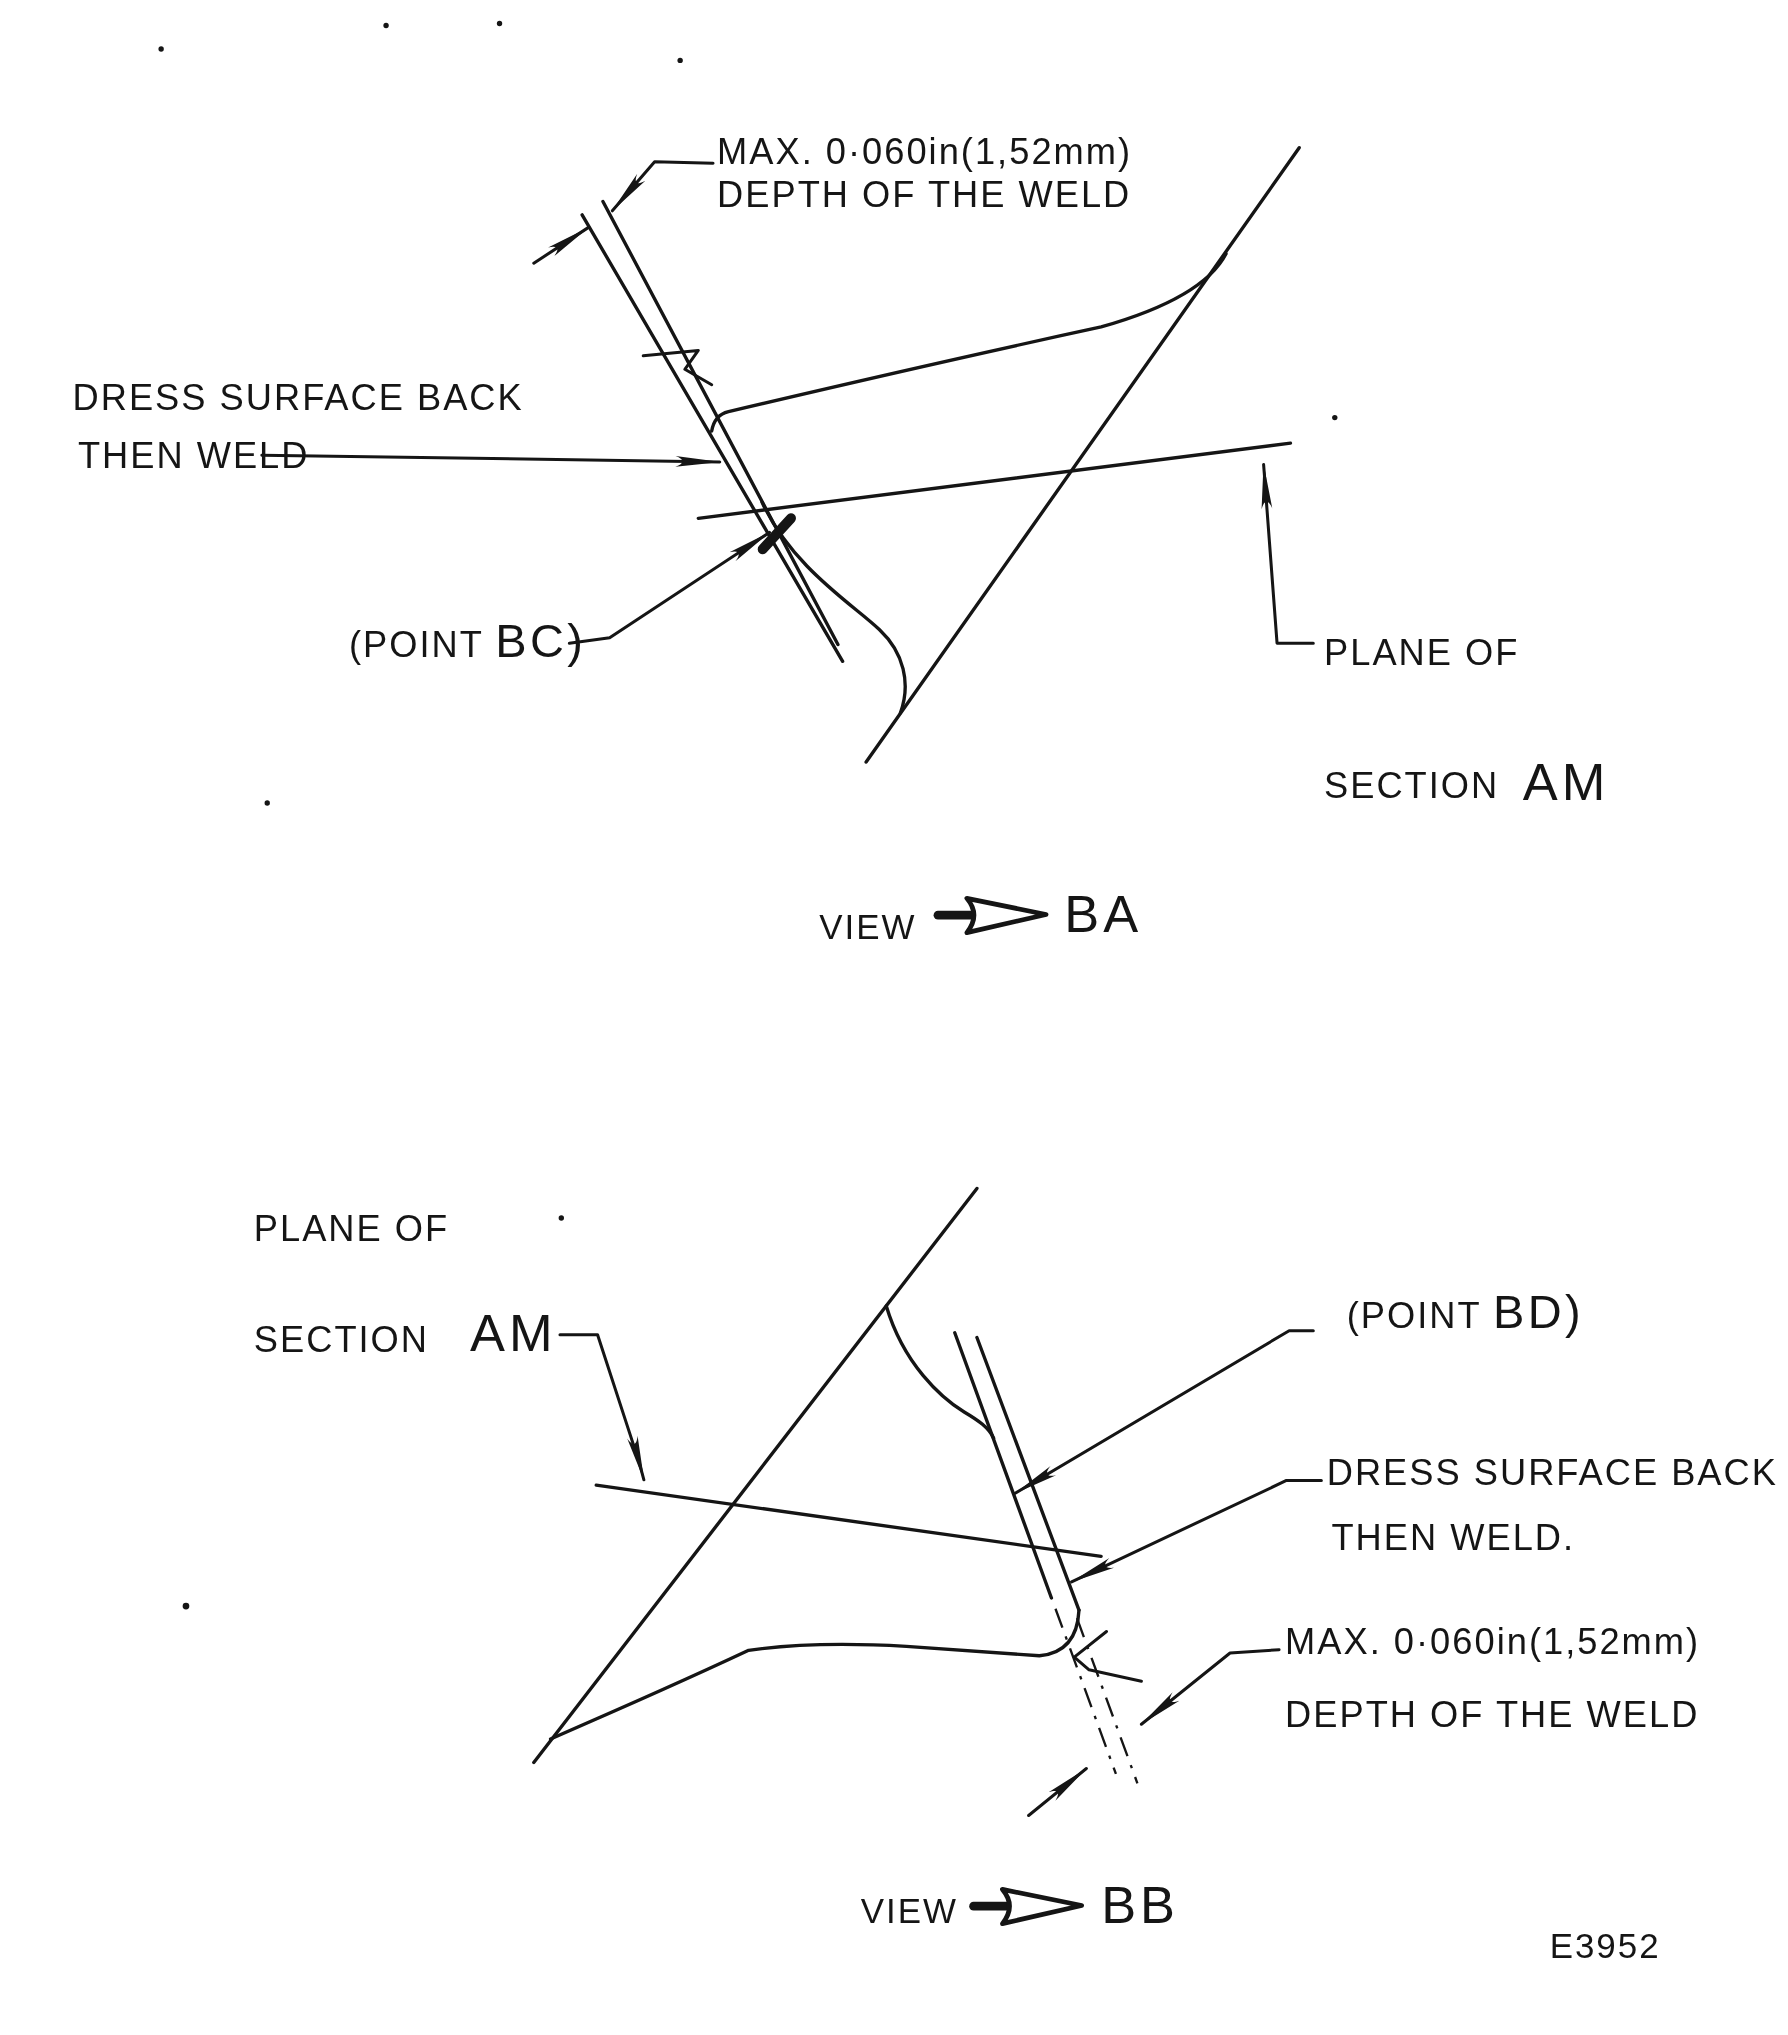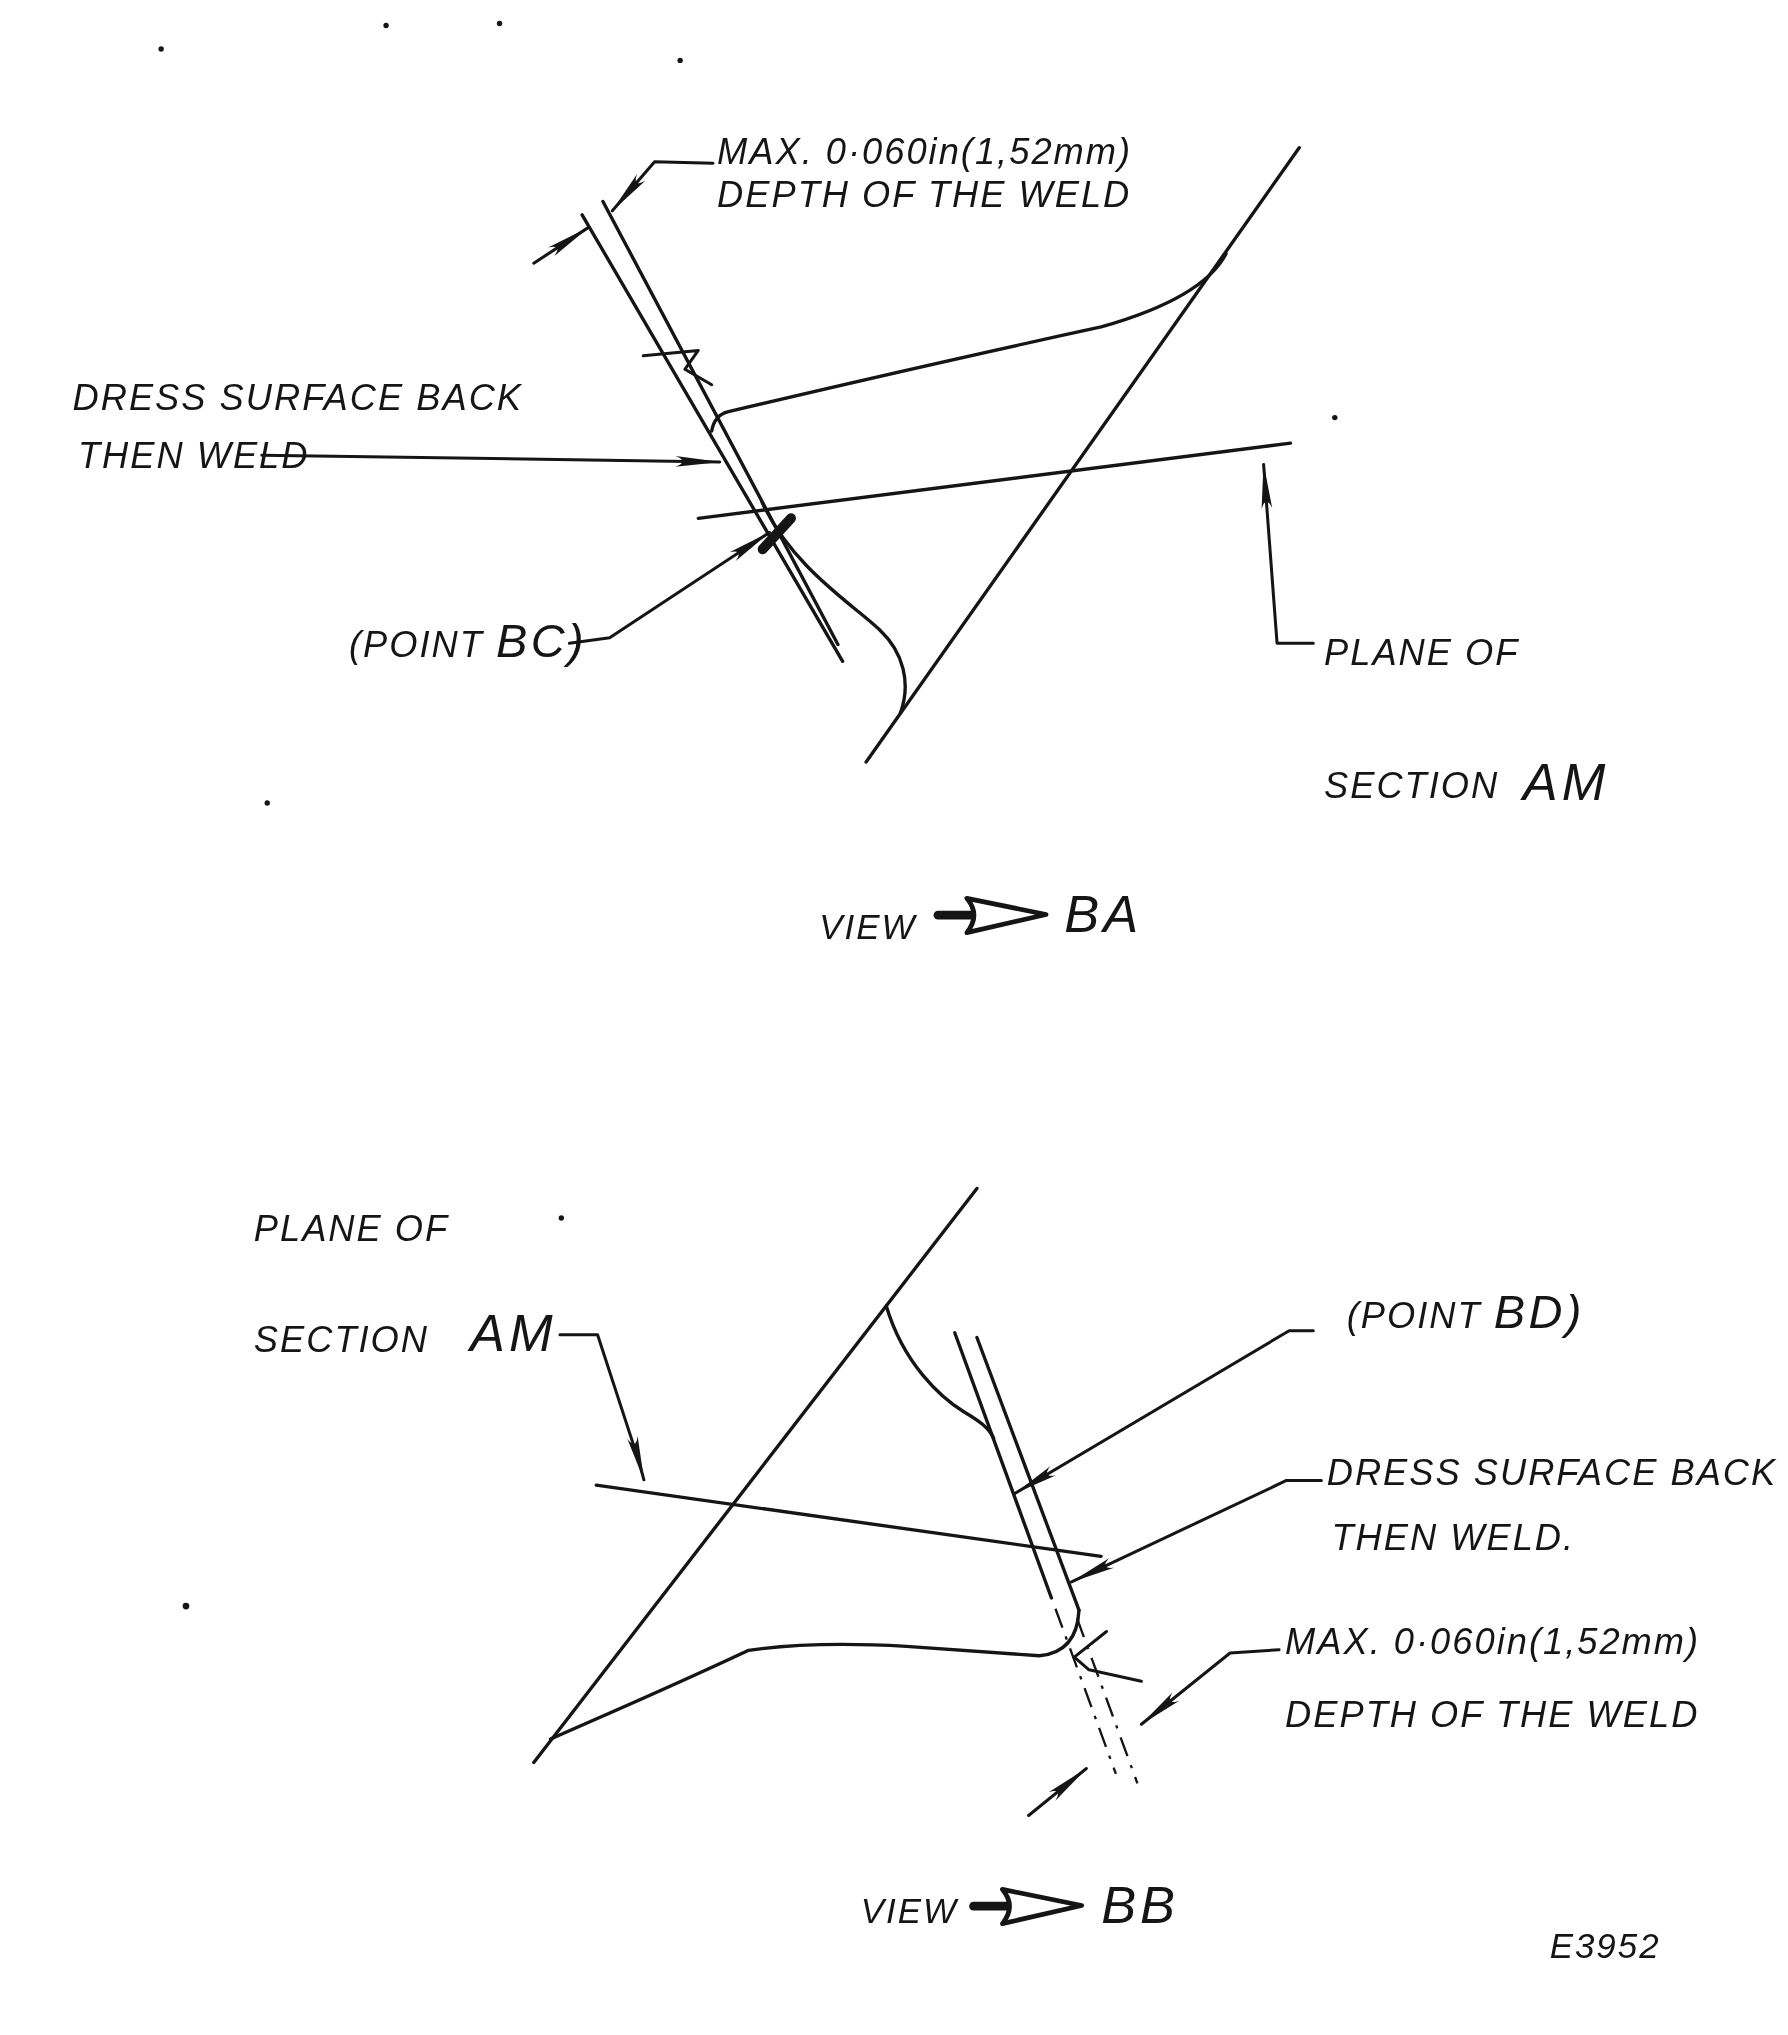--- a/index.html
+++ b/index.html
@@ -4,21 +4,20 @@
 <style>
   html, body {
     margin: 0;
     padding: 0;
     background: #ffffff;
   }
   .sheet {
     width: 1789px;
     max-width: 100%;
     background: #ffffff;
-    font-style: italic;
   }
   svg {
     display: block;
     width: 100%;
     height: auto;
     background: #ffffff;
   }
   svg text {
     font-family: "Liberation Sans", "DejaVu Sans", sans-serif;
     fill: #151515;

